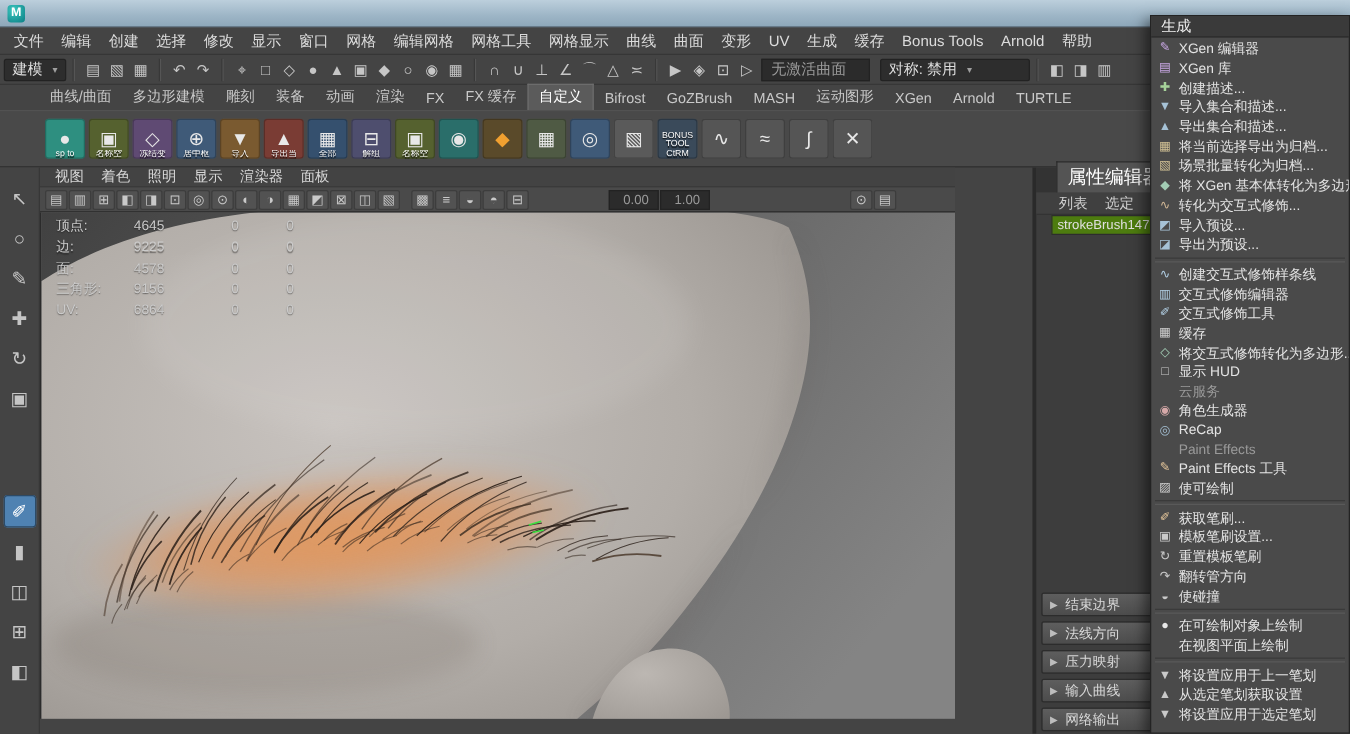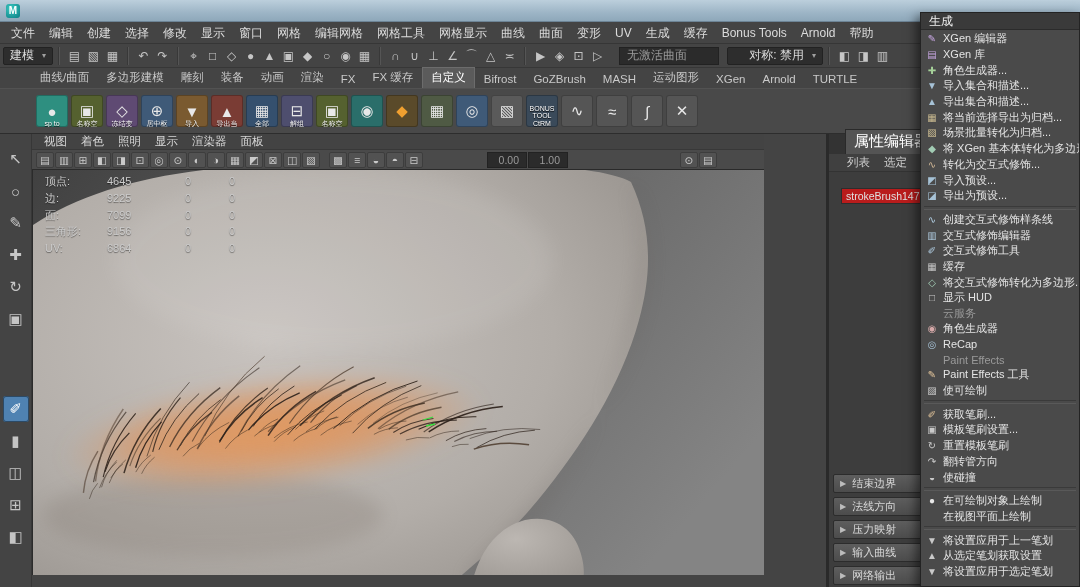--- a/index.html
+++ b/index.html
@@ -84,21 +84,21 @@
   
   .right-panel { position:absolute; left:826px; top:134px; width:254px; bottom:0; background:#3d3d3d;
     border-left:3px solid #2a2a2a; }
   .ae-tabs { height:20px; background:#333; display:flex; align-items:flex-end; gap:2px; padding-left:16px; }
   .ae-tab { padding:2px 8px 3px; font-size:15px; background:#474747; color:#d5d5d5;
     border:1px solid #2a2a2a; border-bottom:none; white-space:nowrap; }
   .ae-tab.active { background:#545454; color:#fff; }
   .ae-menus { height:18px; background:#404040; border-bottom:1px solid #333;
     display:flex; align-items:center; gap:2px; padding-left:12px; }
   .ae-menu-item { padding:0 6px; font-size:11.5px; color:#d0d0d0; white-space:nowrap; }
-  .ae-node-tab { margin:16px 0 0 12px; width:96px; height:16px; background:#b91c1c;
+  .ae-node-tab { margin:0 0 0 12px; width:96px; height:16px; background:#4d7c0f;
     border:1px solid #2d2d2d; font-size:10.5px; color:#e0e0e0; display:flex; align-items:center;
     padding:0 4px; white-space:nowrap; overflow:hidden; }
   .ae-rollouts { position:absolute; left:4px; bottom:2px; width:112px; display:flex;
     flex-direction:column; gap:4px; }
   .rollout { height:19px; background:linear-gradient(#5e5e5e,#4c4c4c); border:1px solid #2c2c2c;
     border-radius:2px; display:flex; align-items:center; gap:6px; padding:0 6px;
     font-size:11px; color:#d8d8d8; white-space:nowrap; }
   .rollout .arr { font-size:8px; color:#bdbdbd; }
 
   
@@ -187,24 +187,24 @@
       <div class="icon-btn">△</div>
       <div class="icon-btn">≍</div>
   </div>
   <div class="sl-sep"></div>
   <div style="display:flex">
     <div class="icon-btn">▶</div>
       <div class="icon-btn">◈</div>
       <div class="icon-btn">⊡</div>
       <div class="icon-btn">▷</div>
   </div>
-  <div class="field" style="width:100px;margin-left:10px">
+  <div class="field" style="width:87px;margin-left:0">
     <span>无激活曲面</span>
   </div>
-  <div class="dropdown" style="width:96px;justify-content:flex-end;margin-left:6px">
+  <div class="dropdown" style="width:120px;justify-content:flex-start;margin-left:6px">
     <span>对称: 禁用</span>
     <span class="caret">▾</span>
   </div>
   <div class="sl-sep"></div>
   <div style="display:flex">
     <div class="icon-btn">◧</div>
       <div class="icon-btn">◨</div>
       <div class="icon-btn">▥</div>
   </div>
 </div>
@@ -533,21 +533,21 @@
 
         <div class="hud-row">
           <span>边:</span>
           <span>9225</span>
           <span>0</span>
           <span>0</span>
         </div>
 
         <div class="hud-row">
           <span>面:</span>
-          <span>7099</span>
+          <span>4578</span>
           <span>0</span>
           <span>0</span>
         </div>
 
         <div class="hud-row">
           <span>三角形:</span>
           <span>9156</span>
           <span>0</span>
           <span>0</span>
         </div>
@@ -617,21 +617,21 @@
         <span class="mi-label">XGen 编辑器</span>
       </div>
 
       <div class="mi" style="--c: #c7a6e2;">
         <span class="mi-icon">▤</span>
         <span class="mi-label">XGen 库</span>
       </div>
 
       <div class="mi" style="--c: #a6d29a;">
         <span class="mi-icon">✚</span>
-        <span class="mi-label">角色生成器...</span>
+        <span class="mi-label">创建描述...</span>
       </div>
 
       <div class="mi" style="--c: #a6c2d6;">
         <span class="mi-icon">▼</span>
         <span class="mi-label">导入集合和描述...</span>
       </div>
 
       <div class="mi" style="--c: #a6c2d6;">
         <span class="mi-icon">▲</span>
         <span class="mi-label">导出集合和描述...</span>

